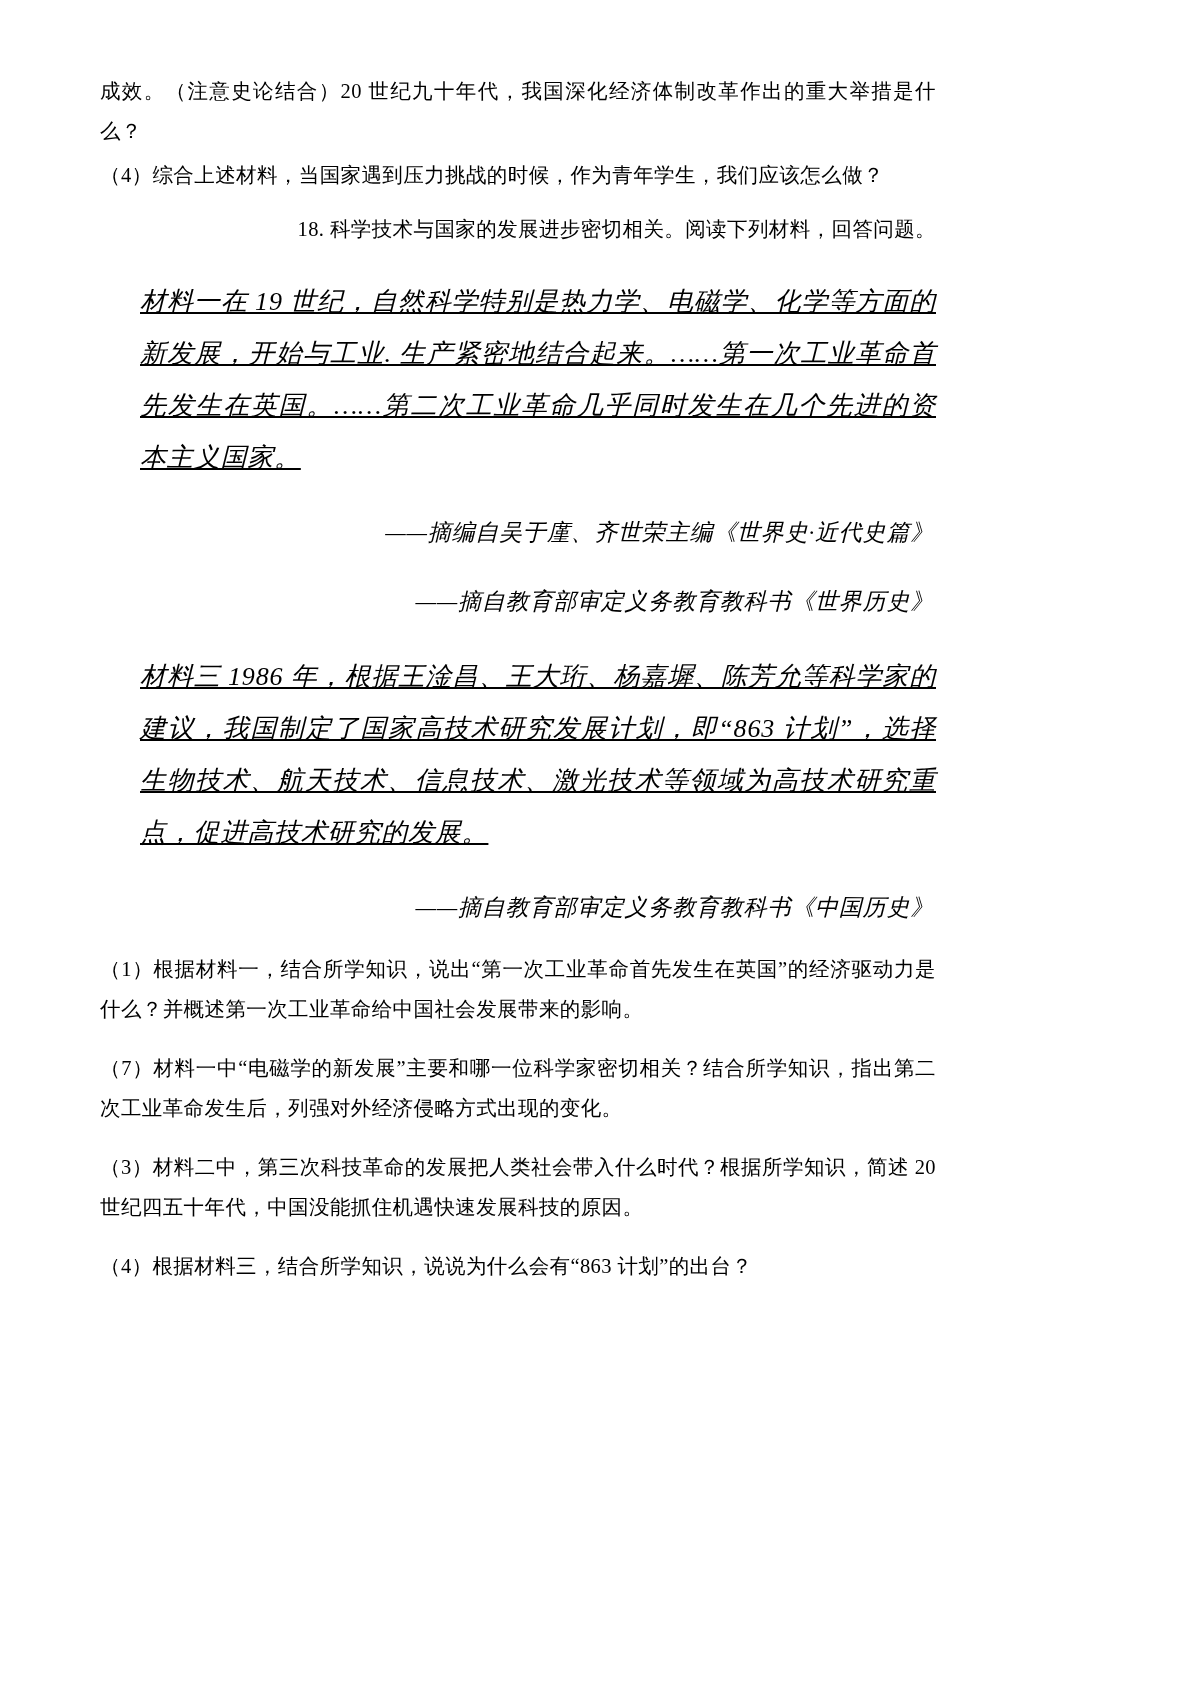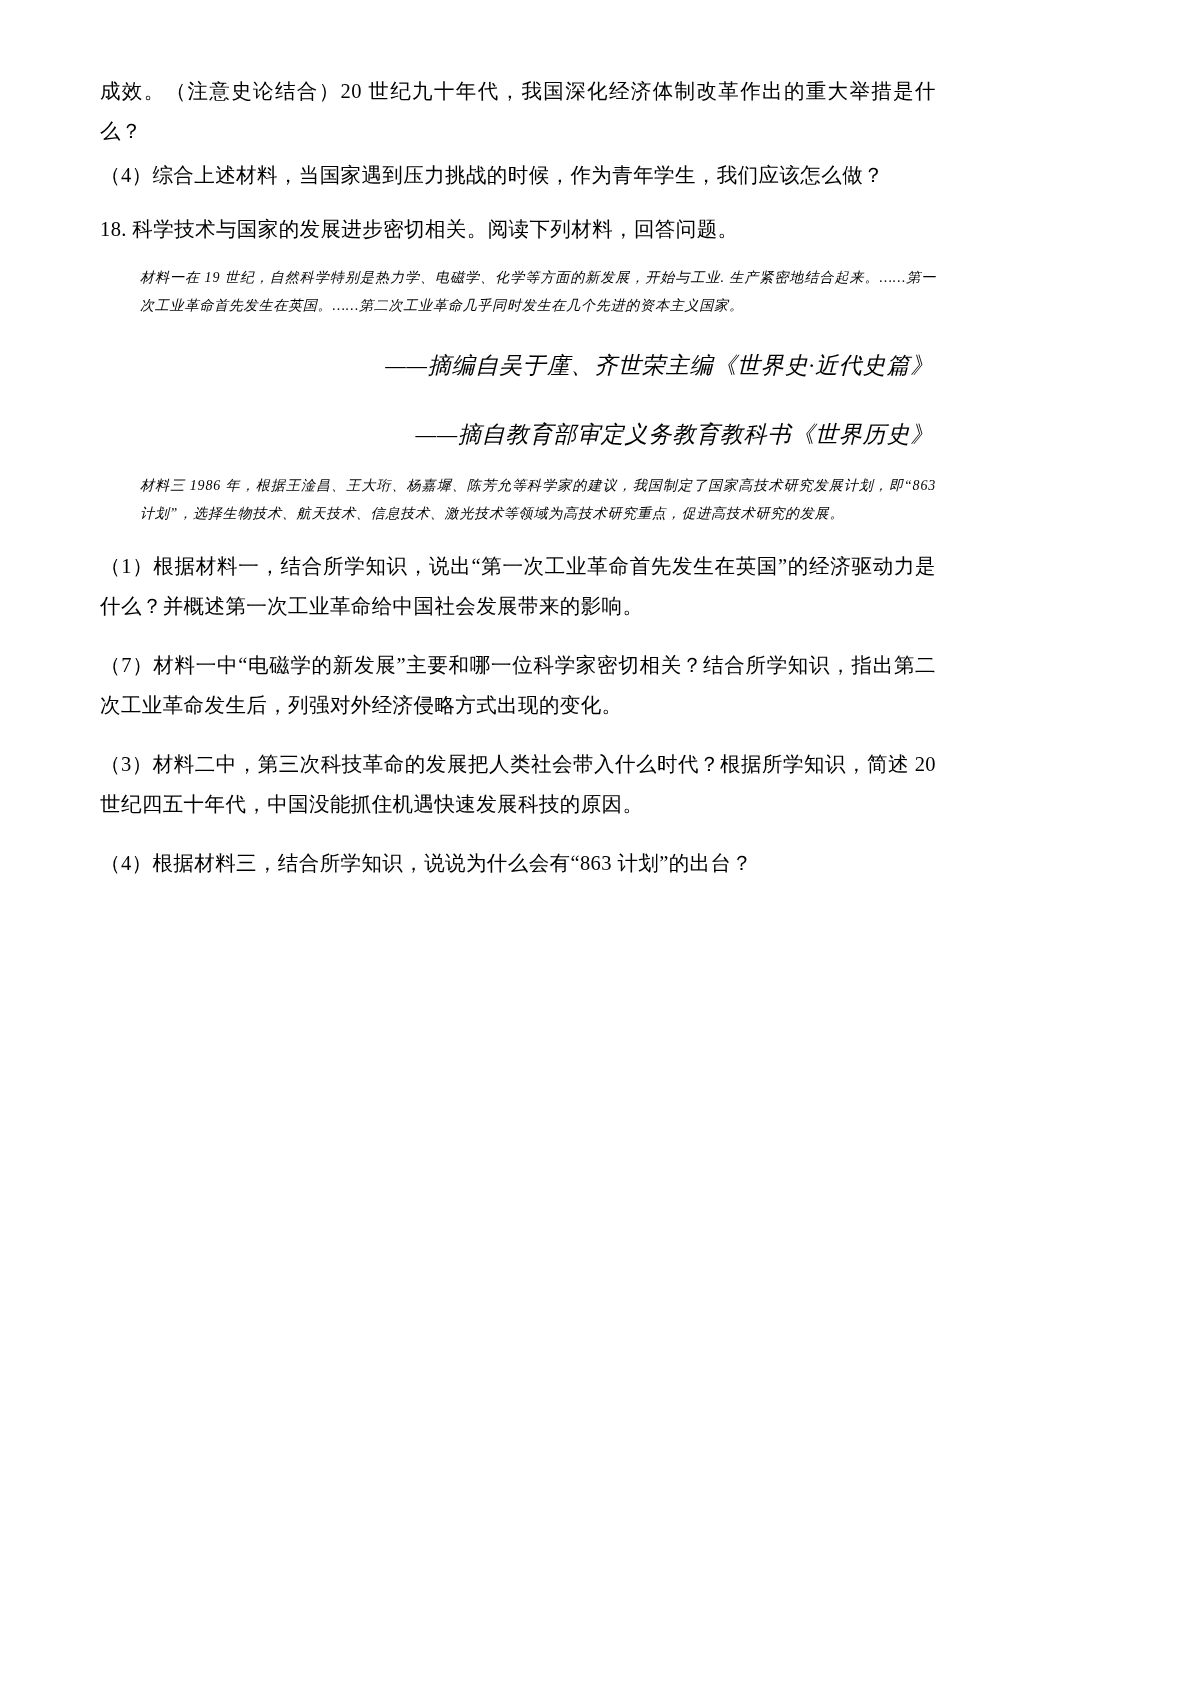--- a/index.html
+++ b/index.html
@@ -28,62 +28,65 @@
   }
   .para {
     margin: 0 0 4px 0;
   }
   .q-block {
     margin-top: 19px;
     margin-bottom: 2px;
   }
   .material {
     font-family: "Liberation Serif", "DejaVu Serif", serif;
-    font-size: 14px;
+    font-size: 26px;
     line-height: 2.0;
     letter-spacing: 0.8px;
     font-style: italic;
     text-align: justify;
+    text-decoration: underline;
   }
   .material-body {
     padding-left: 40px;
   }
   .source {
     font-style: italic;
     font-size: 23px;
     line-height: 2.0;
     letter-spacing: 0.8px;
     text-align: right;
     padding-right: 2px;
     margin-bottom: 2px;
   }
   .num-head {
     font-size: 20.5px;
     line-height: 1.95;
     letter-spacing: 0.4px;
     margin-top: 14px;
     margin-bottom: 8px;
+    text-align: right;
   }
 </style>
 </head>
 <body>
 
 <div class="page">
 
   <p class="line para">成效。（注意史论结合）20 世纪九十年代，我国深化经济体制改革作出的重大举措是什么？</p>
 
   <p class="line para">（4）综合上述材料，当国家遇到压力挑战的时候，作为青年学生，我们应该怎么做？</p>
 
   <p class="num-head">18. 科学技术与国家的发展进步密切相关。阅读下列材料，回答问题。</p>
 
   <p class="material material-body">材料一在 19 世纪，自然科学特别是热力学、电磁学、化学等方面的新发展，开始与工业. 生产紧密地结合起来。……第一次工业革命首先发生在英国。……第二次工业革命几乎同时发生在几个先进的资本主义国家。</p>
   <p class="source">——摘编自吴于廑、齐世荣主编《世界史·近代史篇》</p>
 
   <p class="source">——摘自教育部审定义务教育教科书《世界历史》</p>
 
   <p class="material material-body">材料三 1986 年，根据王淦昌、王大珩、杨嘉墀、陈芳允等科学家的建议，我国制定了国家高技术研究发展计划，即“863 计划”，选择生物技术、航天技术、信息技术、激光技术等领域为高技术研究重点，促进高技术研究的发展。</p>
+  <p class="source">——摘自教育部审定义务教育教科书《中国历史》</p>
 
   <p class="line para q-block">（1）根据材料一，结合所学知识，说出“第一次工业革命首先发生在英国”的经济驱动力是什么？并概述第一次工业革命给中国社会发展带来的影响。</p>
   <p class="line para q-block">（7）材料一中“电磁学的新发展”主要和哪一位科学家密切相关？结合所学知识，指出第二次工业革命发生后，列强对外经济侵略方式出现的变化。</p>
   <p class="line para q-block">（3）材料二中，第三次科技革命的发展把人类社会带入什么时代？根据所学知识，简述 20 世纪四五十年代，中国没能抓住机遇快速发展科技的原因。</p>
   <p class="line para q-block">（4）根据材料三，结合所学知识，说说为什么会有“863 计划”的出台？</p>
 
 </div>
 
 </body></html>

